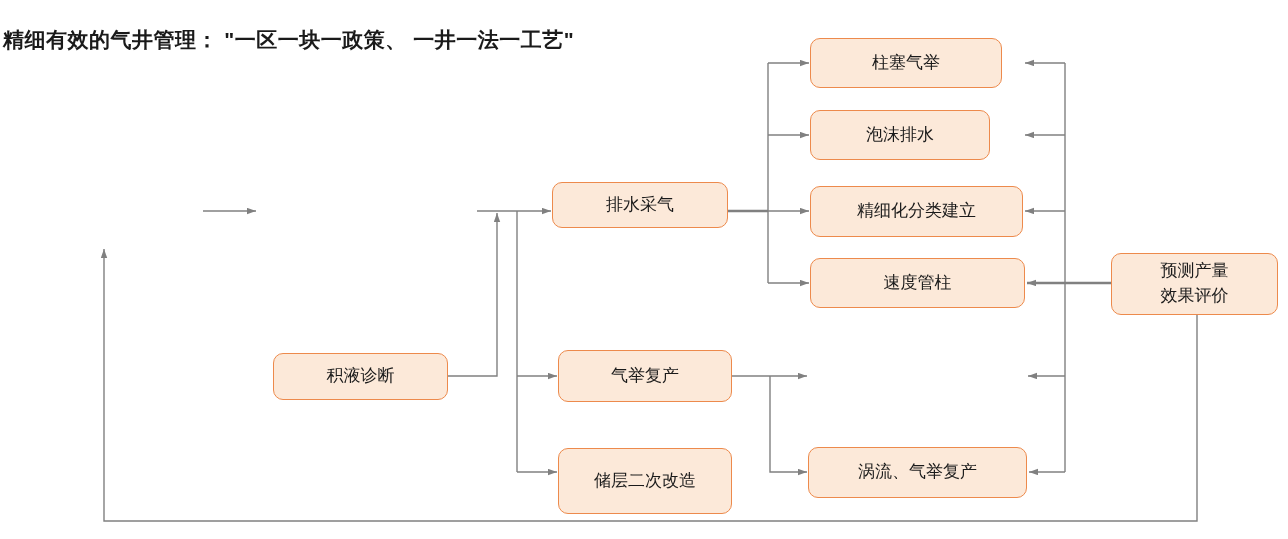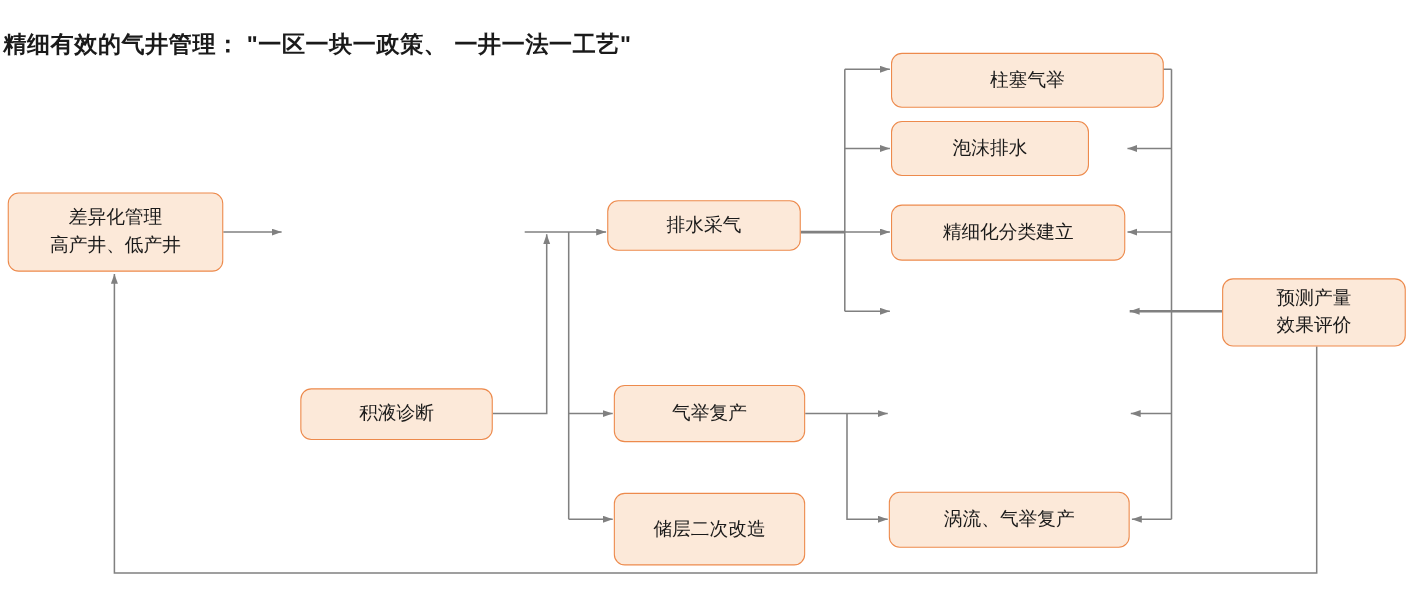--- a/index.html
+++ b/index.html
@@ -73,35 +73,34 @@
     <path class="c thick" d="M1111,283 L1027,283" marker-end="url(#arr)"></path>
     <path class="c" d="M1065,63 L1025,63" marker-end="url(#arr)"></path>
     <path class="c" d="M1065,135 L1025,135" marker-end="url(#arr)"></path>
     <path class="c" d="M1065,211 L1025,211" marker-end="url(#arr)"></path>
     <path class="c" d="M1065,376 L1028,376" marker-end="url(#arr)"></path>
     <path class="c" d="M1065,472 L1029,472" marker-end="url(#arr)"></path>
 
     <path class="c" d="M1197,315 L1197,521 L104,521 L104,249" marker-end="url(#arr)"></path>
   </svg>
 
-  <div class="node" style="left:7px;top:175px;width:196px;height:72px">
-    <span>差异化管理
-高产井、低产井</span>
-  </div>
   <div class="node" style="left:552px;top:182px;width:176px;height:46px">
     <span>排水采气</span>
   </div>
-  <div class="node" style="left:810px;top:48px;width:248px;height:50px">
+  <div class="node" style="left:810px;top:38px;width:192px;height:50px">
     <span>柱塞气举</span>
   </div>
   <div class="node" style="left:810px;top:110px;width:180px;height:50px">
     <span>泡沫排水</span>
   </div>
   <div class="node" style="left:810px;top:186px;width:213px;height:51px">
     <span>精细化分类建立</span>
+  </div>
+  <div class="node" style="left:810px;top:258px;width:215px;height:50px">
+    <span>速度管柱</span>
   </div>
   <div class="node" style="left:1111px;top:253px;width:167px;height:62px">
     <span>预测产量
 效果评价</span>
   </div>
   <div class="node" style="left:273px;top:353px;width:175px;height:47px">
     <span>积液诊断</span>
   </div>
   <div class="node" style="left:558px;top:350px;width:174px;height:52px">
     <span>气举复产</span>

